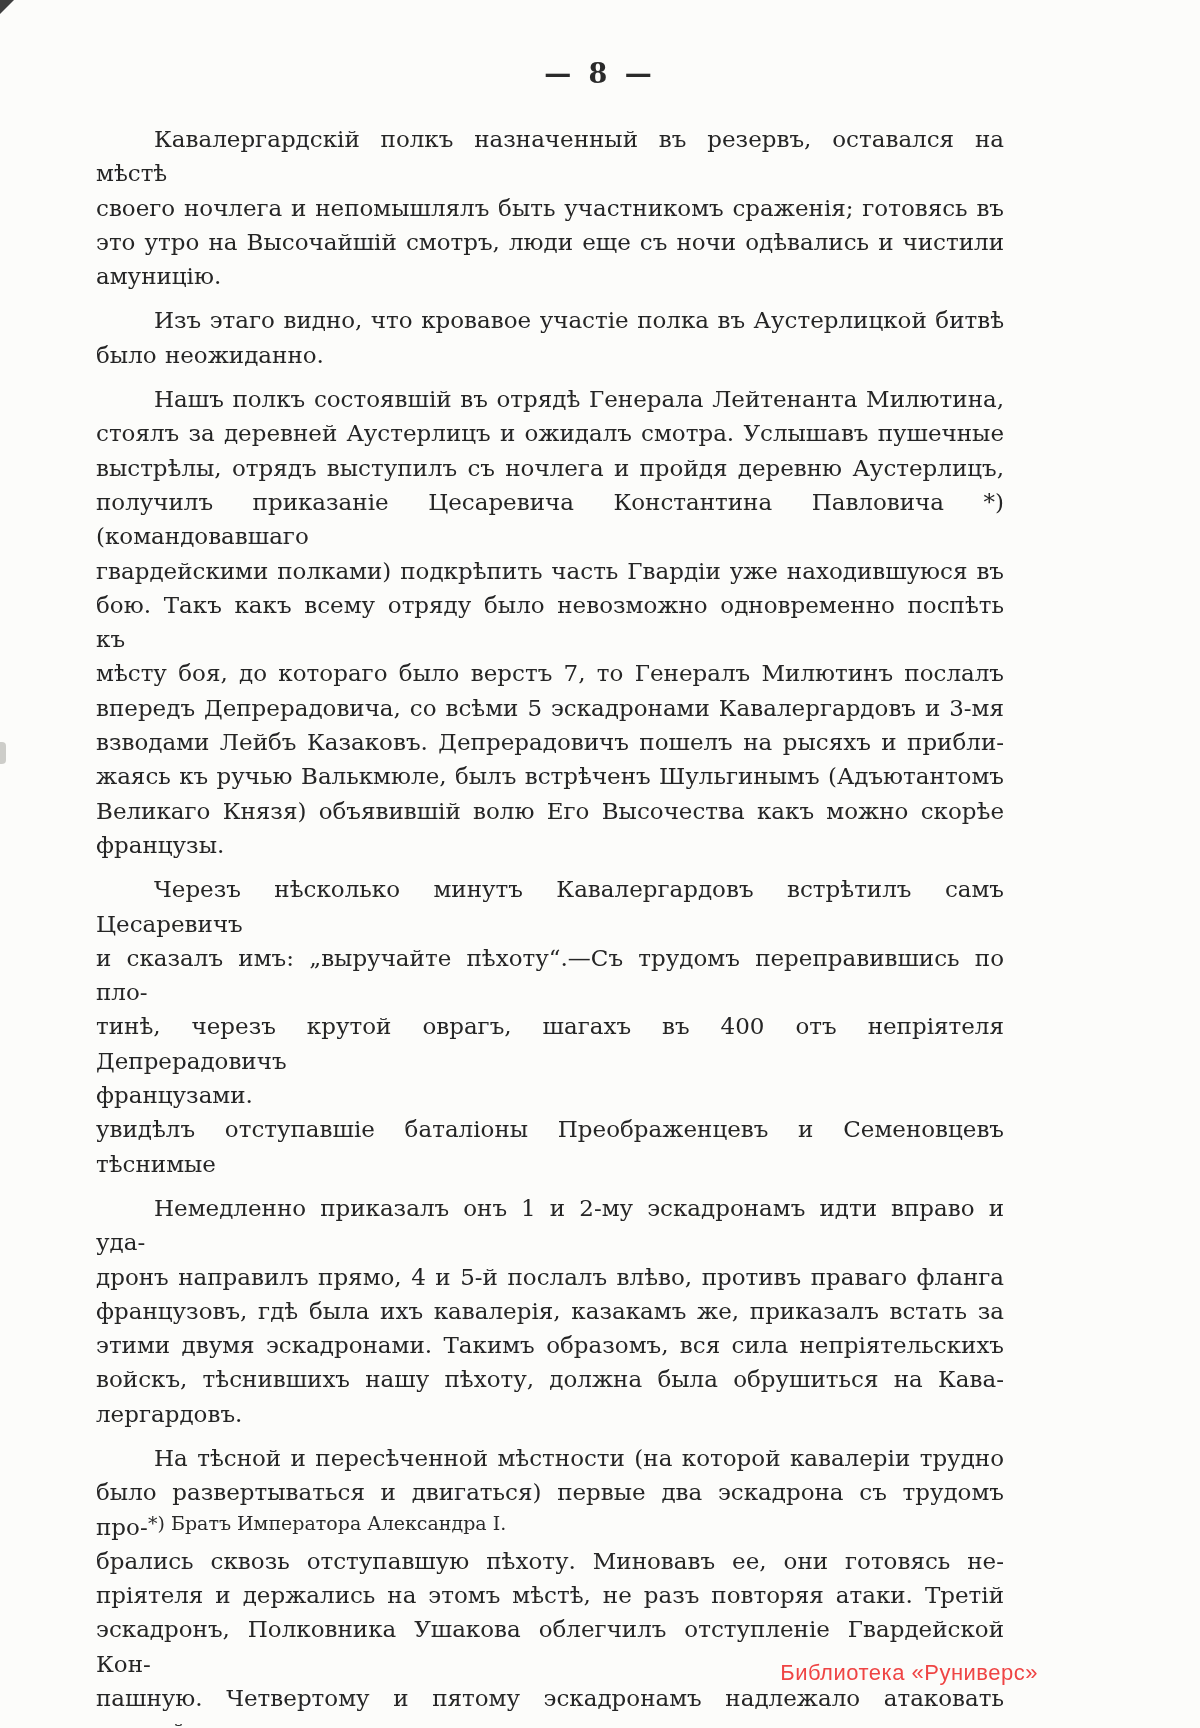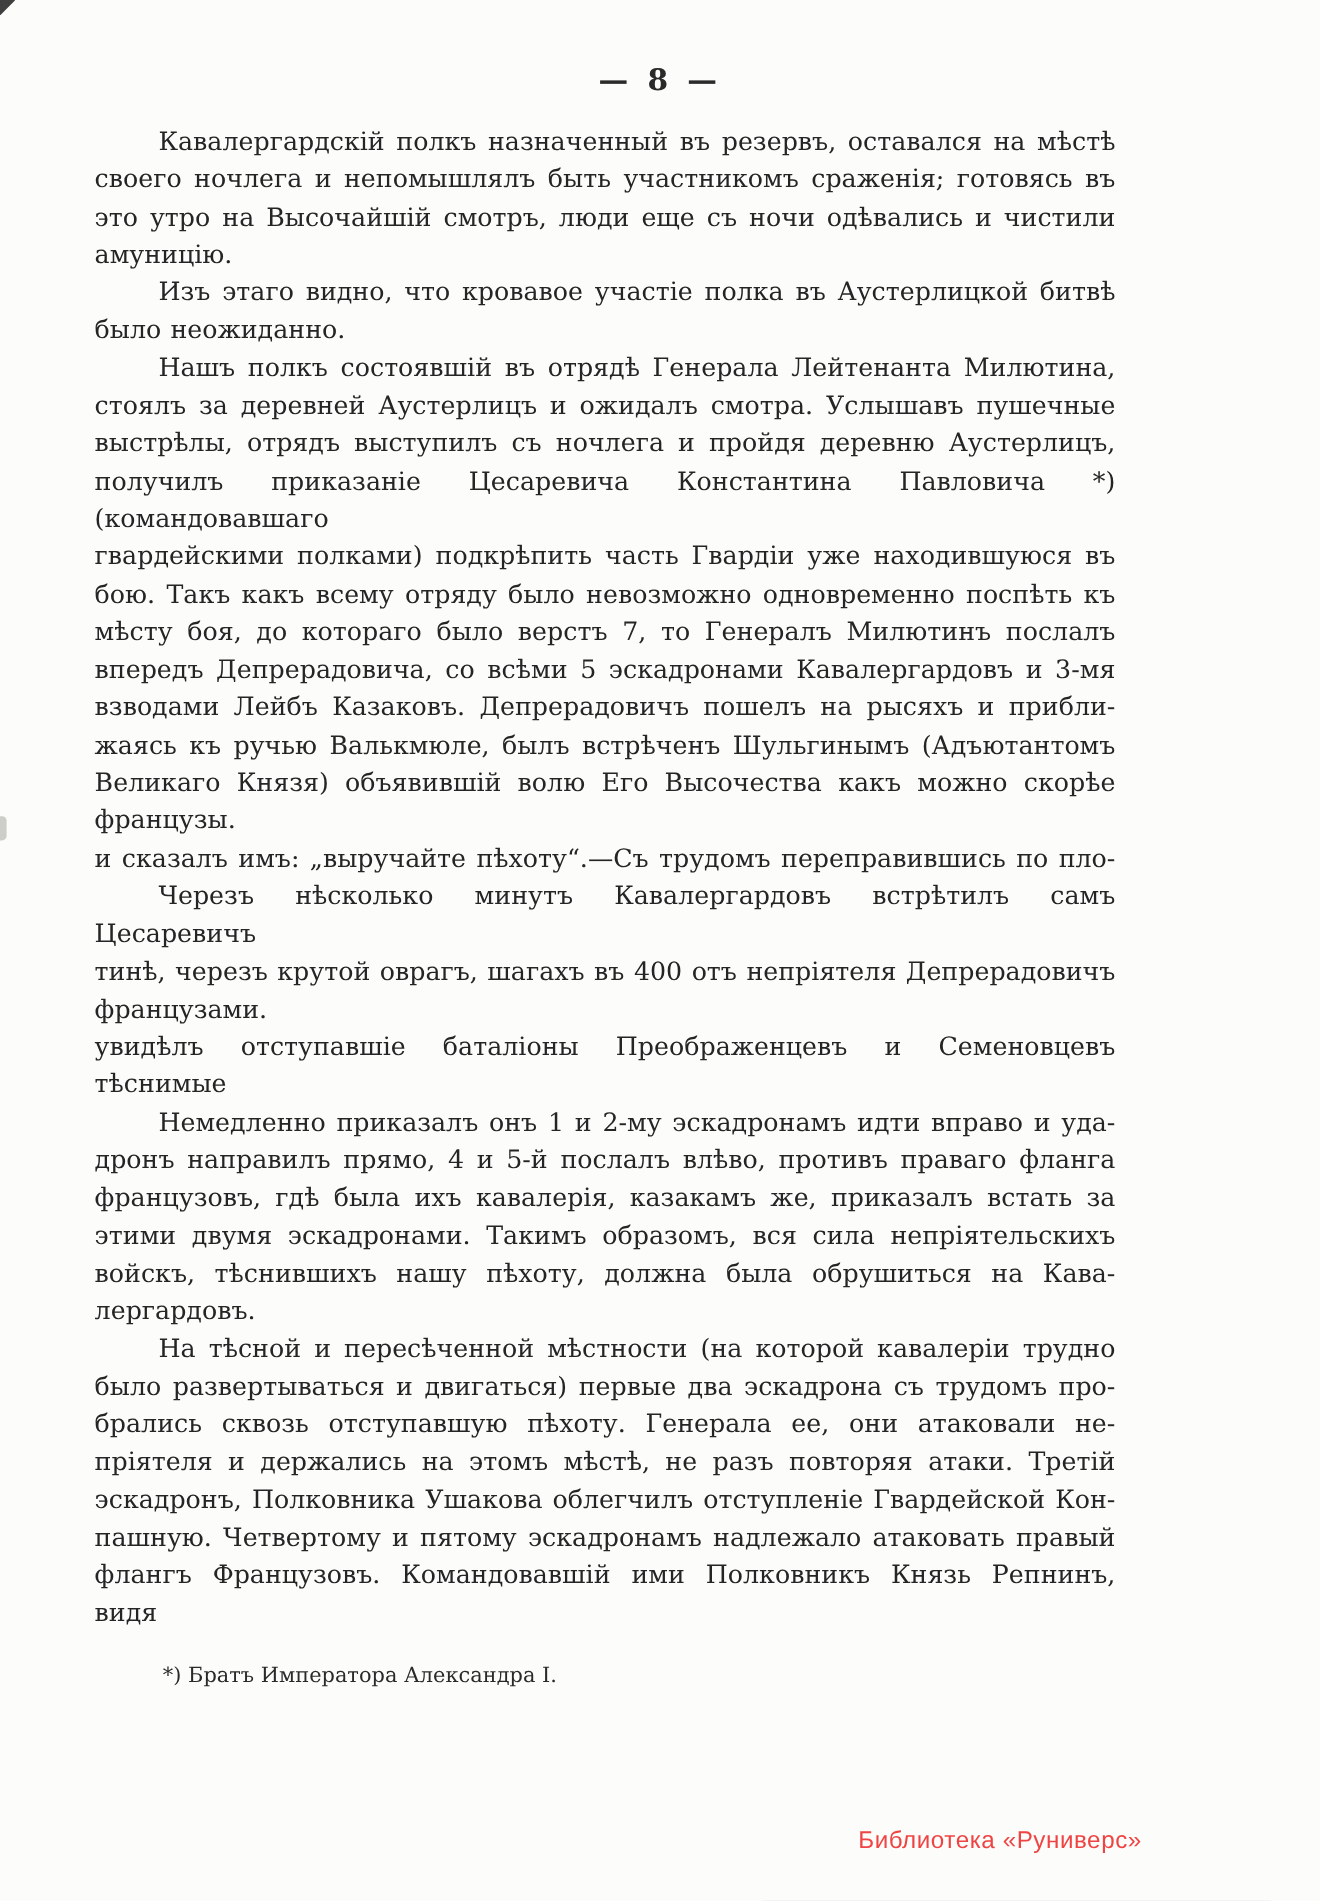--- a/index.html
+++ b/index.html
@@ -30,21 +30,21 @@
   }
   .text-block {
     position: absolute;
     top: 112px;
     left: 86px;
     width: 928px;
     font-size: 23px;
     line-height: 34.3px;
     font-weight: 500;
   }
-  .para { margin: 0; }
+  .para { margin: 10px; }
   .line {
     text-align: justify;
     text-align-last: justify;
     word-spacing: 1px;
   }
   .line.first { text-indent: 58px; }
   .line.last  { text-align-last: left; }
   .footnote {
     position: absolute;
     left: 86px;
@@ -114,38 +114,38 @@
         <div class="line">гвардейскими полками) подкрѣпить часть Гвардіи уже находившуюся въ</div>
         <div class="line">бою.  Такъ какъ всему отряду было невозможно одновременно поспѣть къ</div>
         <div class="line">мѣсту боя, до котораго было верстъ 7, то Генералъ Милютинъ послалъ</div>
         <div class="line">впередъ Депрерадовича, со всѣми 5 эскадронами Кавалергардовъ и 3-мя</div>
         <div class="line">взводами Лейбъ Казаковъ.  Депрерадовичъ пошелъ на рысяхъ и прибли-</div>
         <div class="line">жаясь къ ручью Валькмюле, былъ встрѣченъ Шульгинымъ (Адъютантомъ</div>
         <div class="line">Великаго Князя) объявившій волю Его Высочества какъ можно скорѣе</div>
         <div class="line last">французы.</div>
       </div>
       <div class="para">
+        <div class="line first">Черезъ нѣсколько минутъ Кавалергардовъ встрѣтилъ самъ Цесаревичъ</div>
         <div class="line">и сказалъ имъ: „выручайте пѣхоту“.—Съ трудомъ переправившись по пло-</div>
-        <div class="line first">Черезъ нѣсколько минутъ Кавалергардовъ встрѣтилъ самъ Цесаревичъ</div>
         <div class="line">тинѣ, черезъ крутой оврагъ, шагахъ въ 400 отъ непріятеля Депрерадовичъ</div>
         <div class="line last">французами.</div>
         <div class="line">увидѣлъ отступавшіе баталіоны Преображенцевъ и Семеновцевъ тѣснимые</div>
       </div>
       <div class="para">
         <div class="line first">Немедленно приказалъ онъ 1 и 2-му эскадронамъ идти вправо и уда-</div>
         <div class="line">дронъ направилъ прямо, 4 и 5-й послалъ влѣво, противъ праваго фланга</div>
         <div class="line">французовъ, гдѣ была ихъ кавалерія, казакамъ же, приказалъ встать за</div>
         <div class="line">этими двумя эскадронами.  Такимъ образомъ, вся сила непріятельскихъ</div>
         <div class="line">войскъ, тѣснившихъ нашу пѣхоту, должна была обрушиться на Кава-</div>
         <div class="line last">лергардовъ.</div>
       </div>
       <div class="para">
         <div class="line first">На тѣсной и пересѣченной мѣстности (на которой кавалеріи трудно</div>
         <div class="line">было развертываться и двигаться) первые два эскадрона съ трудомъ про-</div>
-        <div class="line">брались сквозь отступавшую пѣхоту.  Генерала ее, они атаковали не-</div>
+        <div class="line">брались сквозь отступавшую пѣхоту.  Миновавъ ее, они готовясь не-</div>
         <div class="line">пріятеля и держались на этомъ мѣстѣ, не разъ повторяя атаки.  Третій</div>
         <div class="line">эскадронъ, Полковника Ушакова облегчилъ отступленіе Гвардейской Кон-</div>
         <div class="line">пашную.  Четвертому и пятому эскадронамъ надлежало атаковать правый</div>
         <div class="line last">флангъ Французовъ.  Командовавшій ими Полковникъ Князь Репнинъ, видя</div>
       </div>
     </div>
 
   <div class="footnote">
     <div class="fn-text">*) Братъ Императора Александра I.</div>
   </div>

